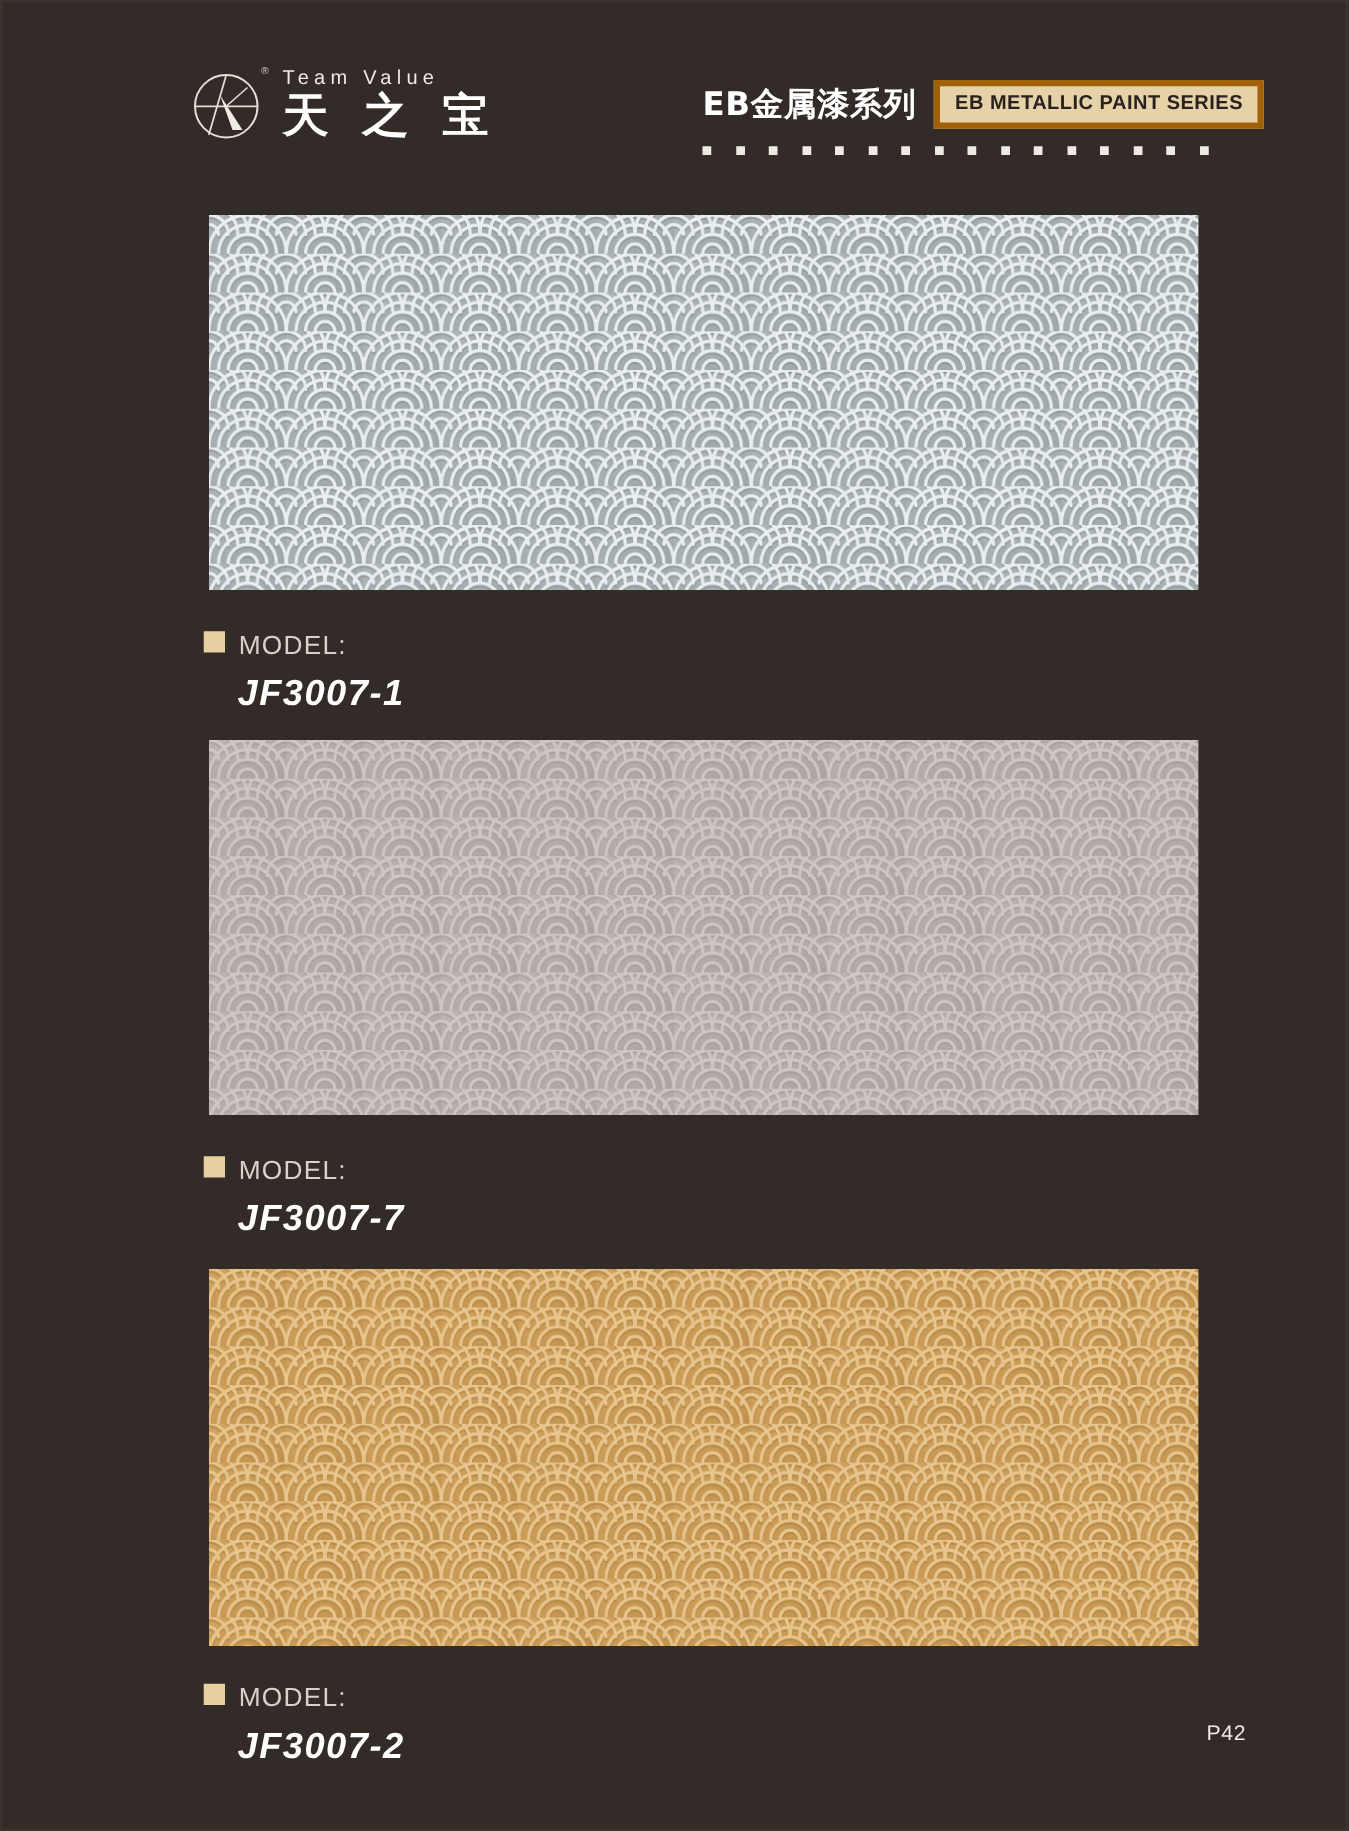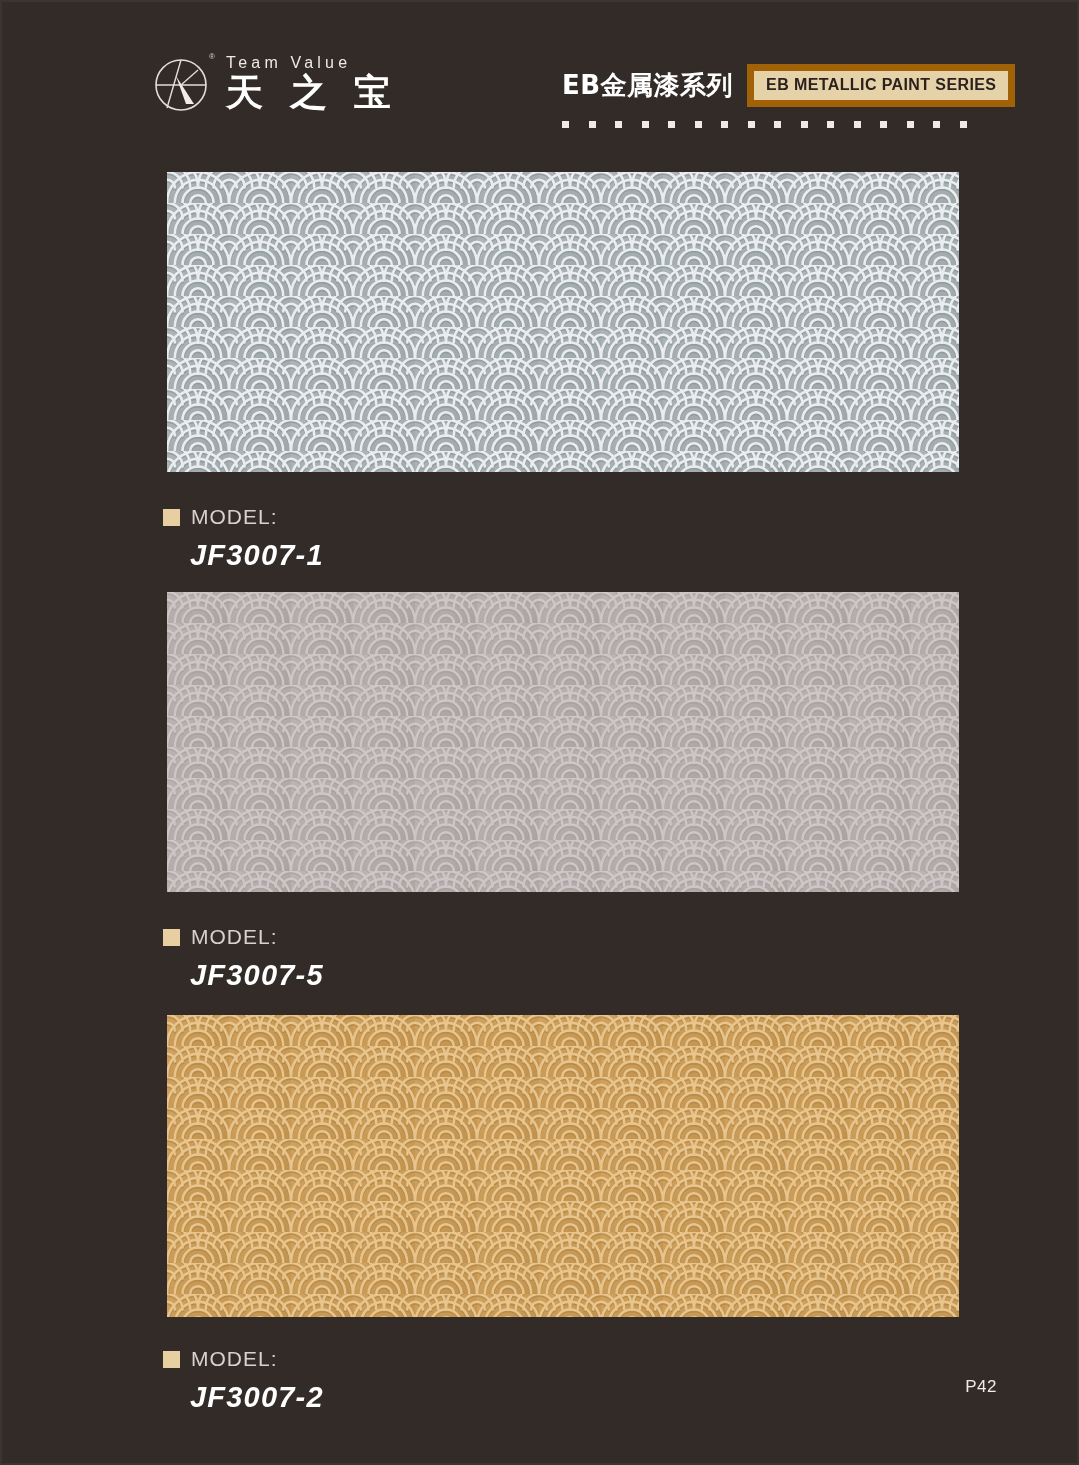--- a/index.html
+++ b/index.html
@@ -68,21 +68,21 @@
   .title-cn {
     color:#ffffff;
     font-size:26px;
     font-weight:700;
     letter-spacing:0.5px;
     white-space:nowrap;
     font-family:"DejaVu Sans", sans-serif;
   }
   .title-en-box {
     background:#e6d2a9;
-    border:7px solid #a16207;
+    border:5px solid #a16207;
     padding:5px 12px 6px 12px;
     display:flex; align-items:center;
   }
   .title-en {
     color:#2b221e;
     font-size:16px;
     font-weight:700;
     letter-spacing:0.4px;
     white-space:nowrap;
   }
@@ -111,21 +111,21 @@
   #swatch-1 { top:170px; height:300px; }
   #swatch-2 { top:590px; height:300px; }
   #swatch-3 { top:1013px; height:302px; }
 
   
   .model-block { position:absolute; left:161px; }
   #model-1 { top:503px; }
   #model-2 { top:923px; }
   #model-3 { top:1345px; }
 
-  .model-row { display:flex; align-items:center; gap:11px; }
+  .model-row { display:flex; gap:11px; }
   .model-bullet {
     width:17px; height:17px;
     background:#e8cfa2;
     flex:0 0 17px;
   }
   .model-caption {
     color:#d8d2cc;
     font-size:21px;
     letter-spacing:1px;
     font-weight:400;
@@ -333,21 +333,21 @@
       <rect width="792" height="300" fill="url(#seig2)"></rect>
       <rect width="792" height="300" fill="#ffffff" opacity=".04"></rect>
     </svg>
   </div>
 
   <div class="model-block" id="model-2">
     <div class="model-row">
       <span class="model-bullet"></span>
       <span class="model-caption">MODEL:</span>
     </div>
-    <div class="model-code">JF3007-5</div>
+    <div class="model-code">JF3007-7</div>
   </div>
 
   <div class="swatch" id="swatch-3">
     <svg viewBox="0 0 792 302" preserveAspectRatio="none" xmlns="http://www.w3.org/2000/svg">
       <defs>
         <linearGradient id="bg3" x1="0" y1="0" x2="1" y2="1">
           <stop offset="0%" stop-color="#d0a05a"></stop>
           <stop offset="50%" stop-color="#c89750"></stop>
           <stop offset="100%" stop-color="#bd8d46"></stop>
         </linearGradient>

